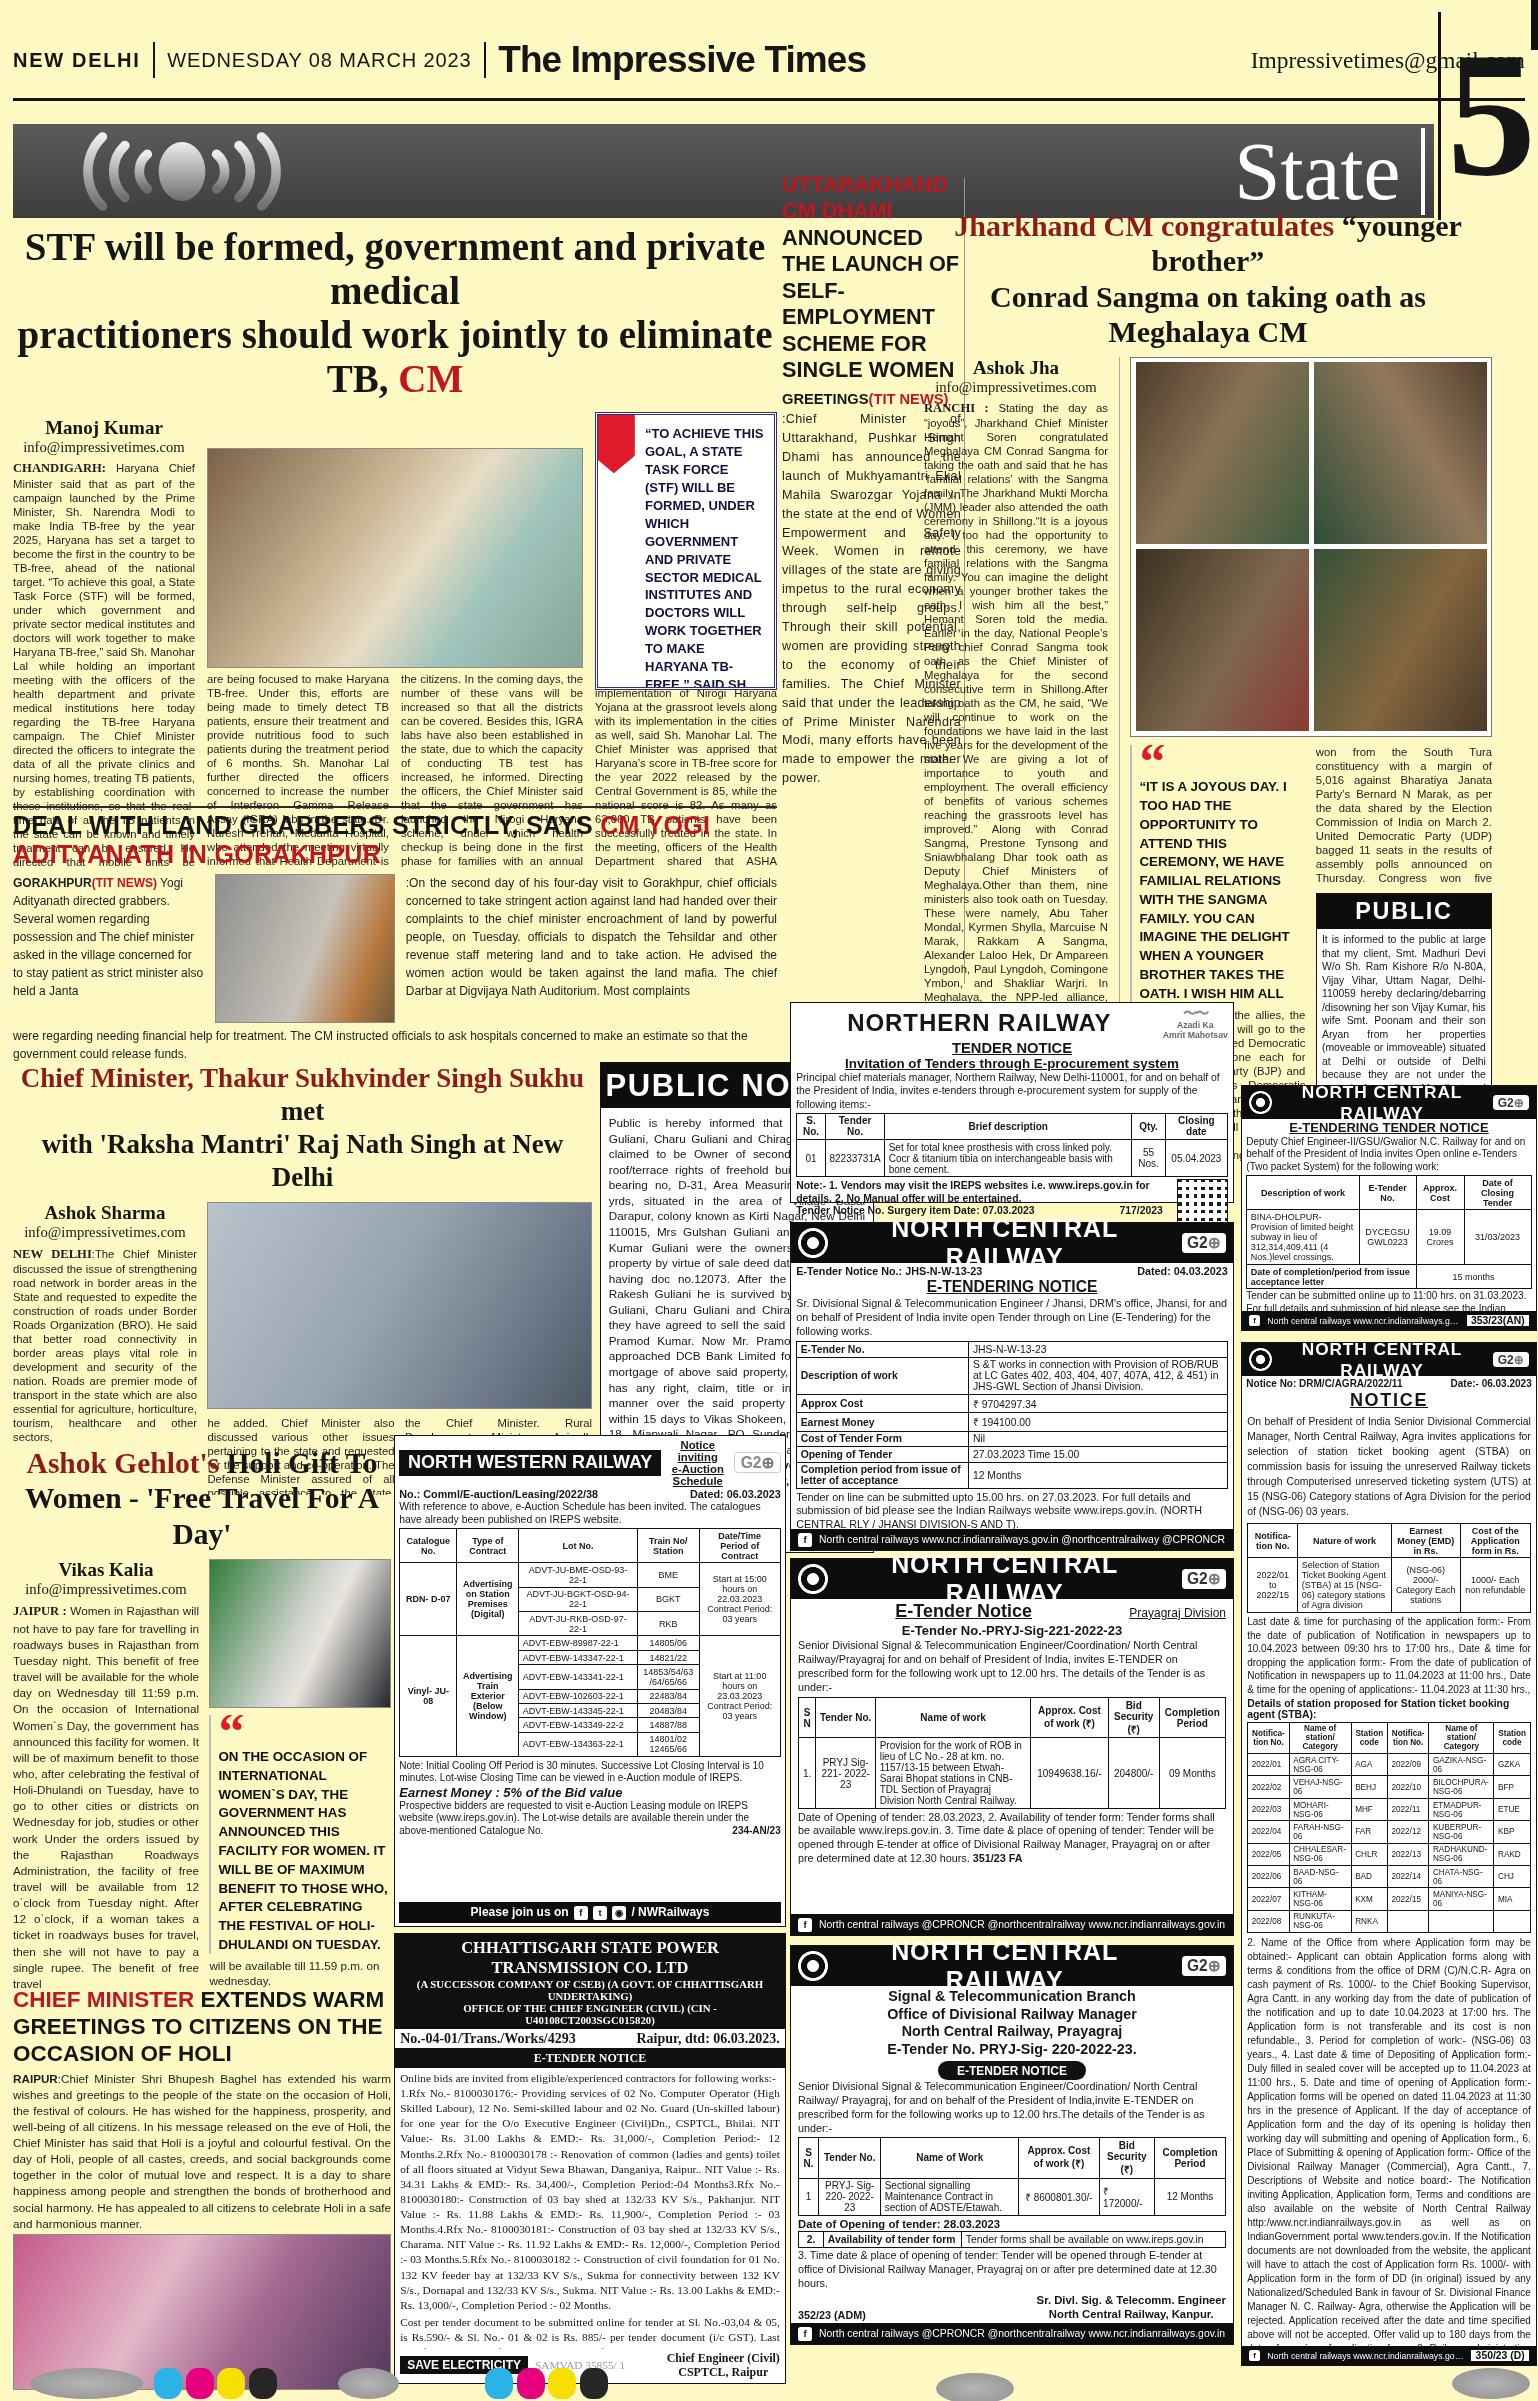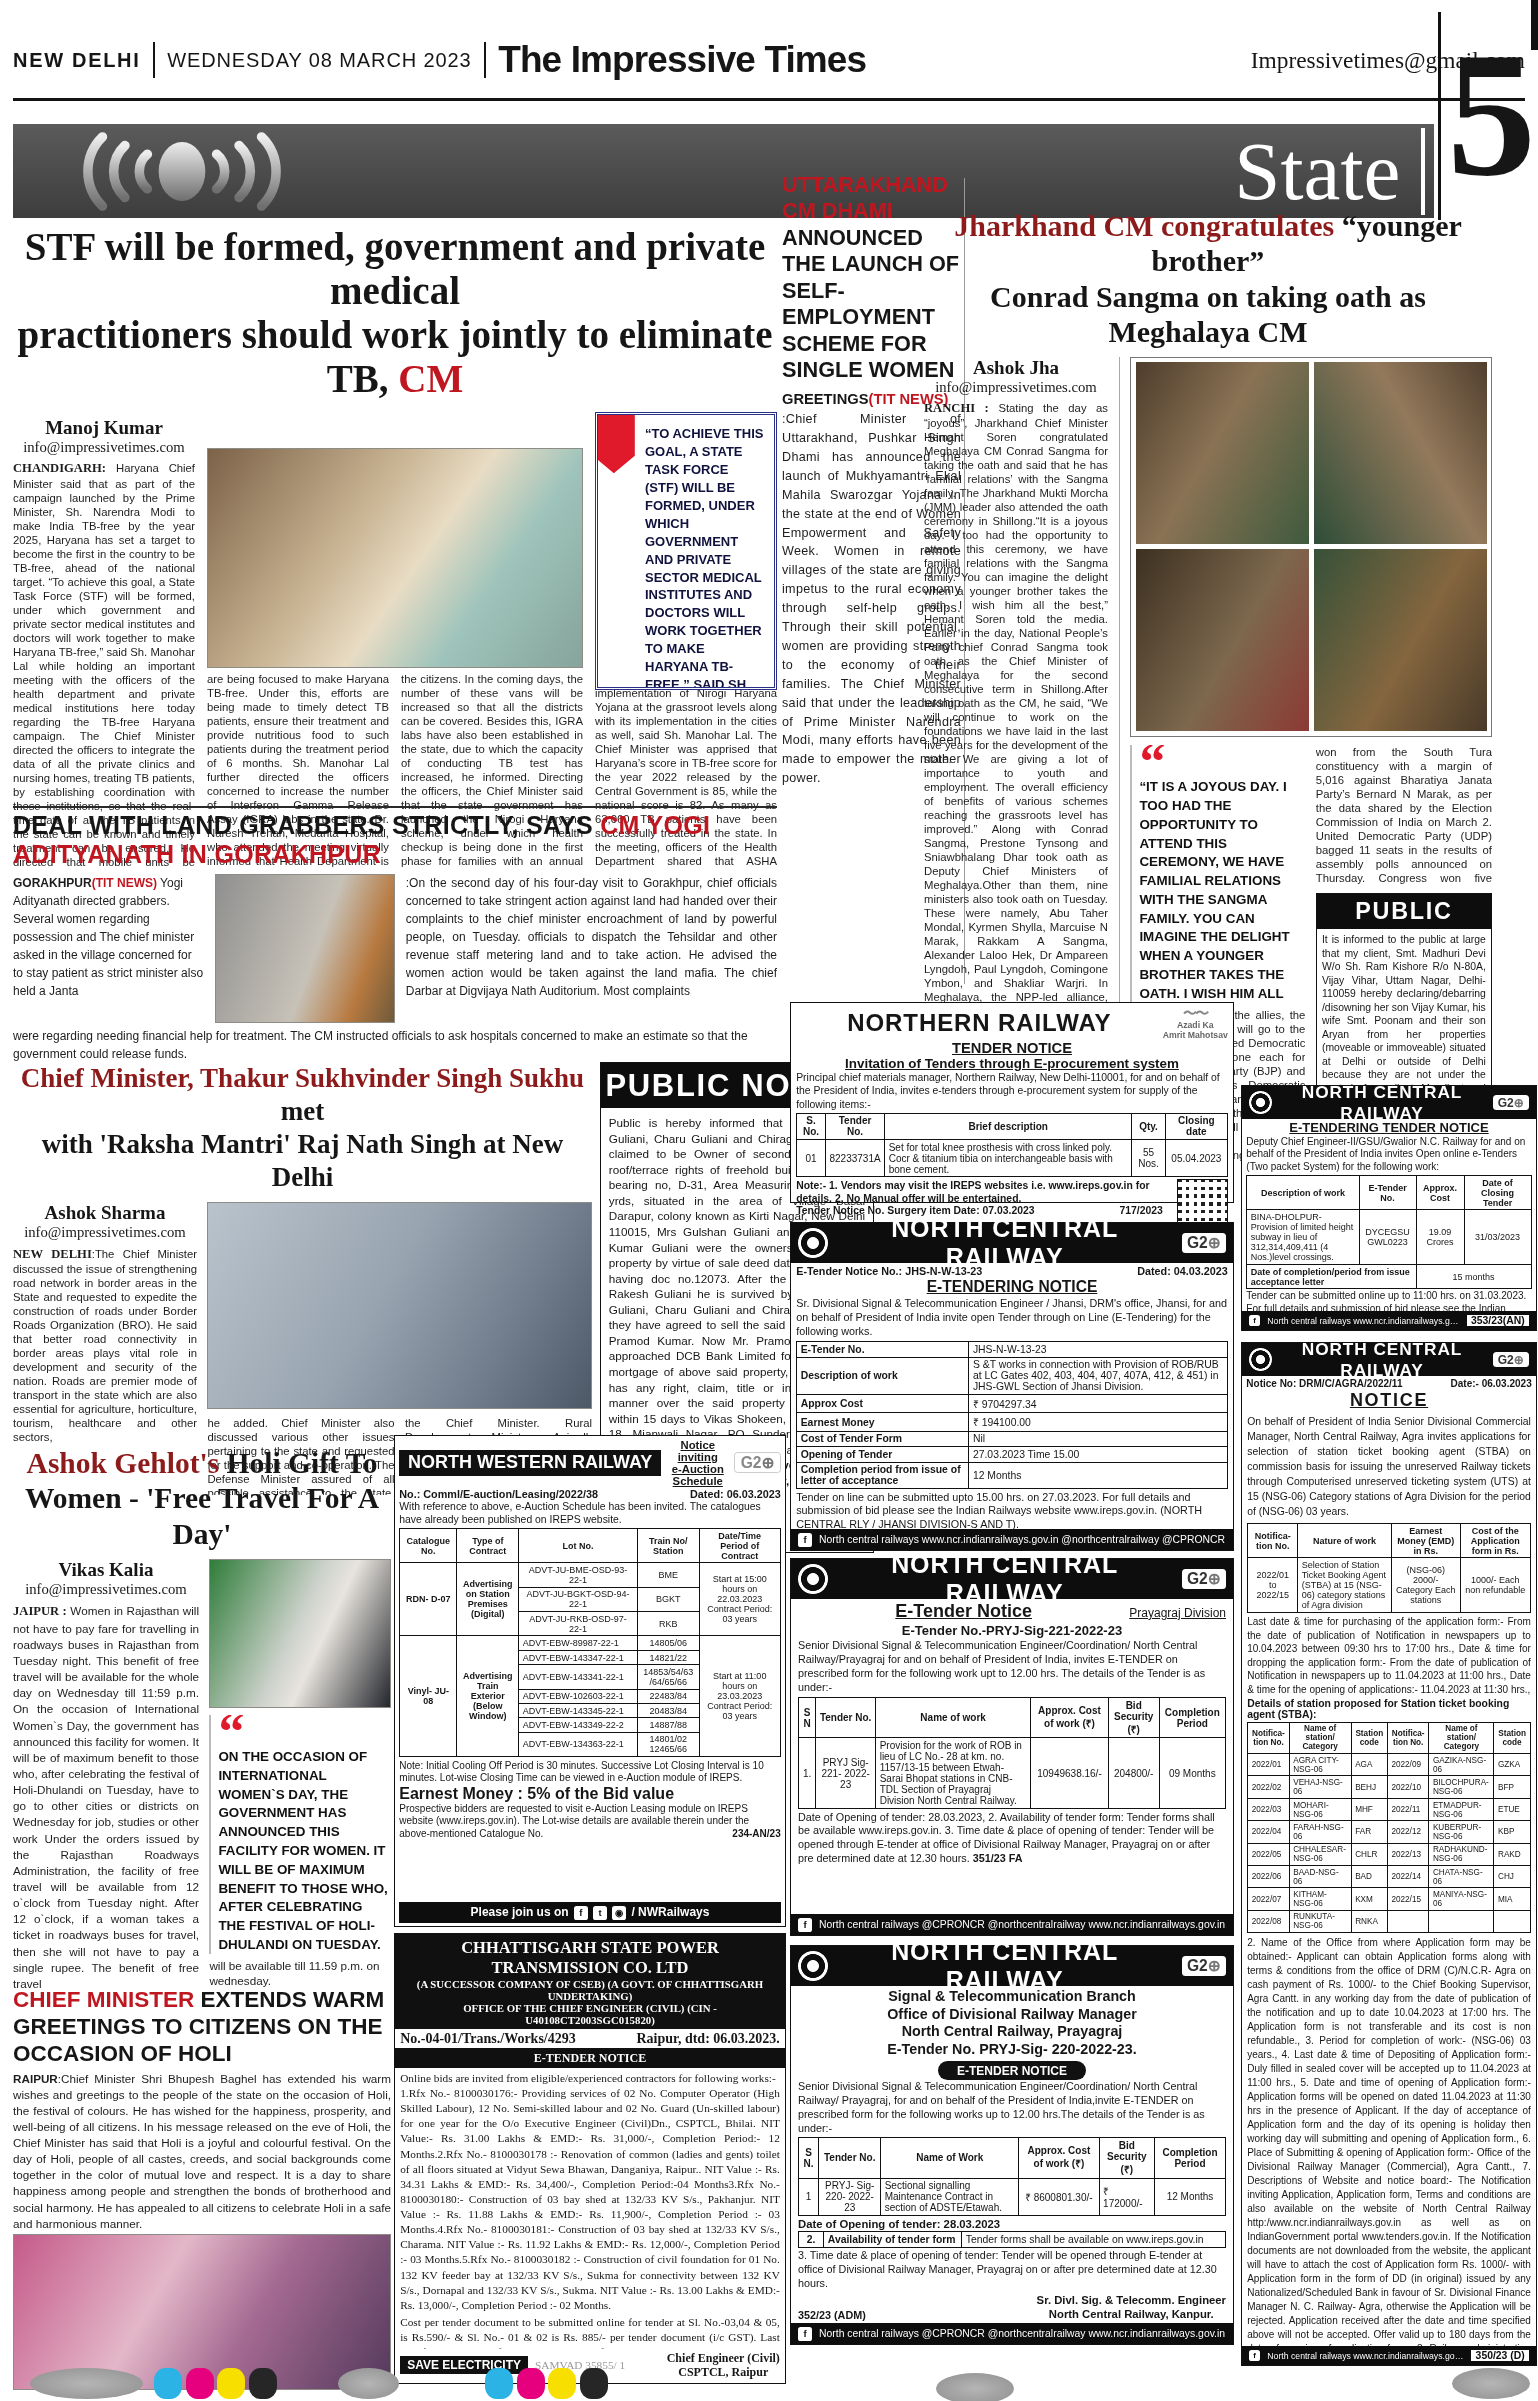--- a/index.html
+++ b/index.html
@@ -1,16 +1,16 @@
 <!DOCTYPE html>
 <html style="font-size:14px"><head>
 <meta charset="utf-8">
 <style>
   html,body{margin:0;padding:0;background:#e8e6e1;}
-  #page{position:relative;width:1538px;height:2401px;background:#ffffff;font-family:"Liberation Sans",sans-serif;color:#161616;overflow:hidden;margin:0 auto;}
+  #page{position:relative;width:1538px;height:2401px;background:#fef9c3;font-family:"Liberation Sans",sans-serif;color:#161616;overflow:hidden;margin:0 auto;}
   .abs{position:absolute;}
   .serif{font-family:"Liberation Serif",serif;}
   .red{color:#c01620;}
   .dkred{color:#8e1b1b;}
   .just{text-align:justify;text-justify:inter-word;}
   .body-txt{font-size:11.3px;line-height:1.24;color:#1d1d1d;overflow:hidden;}
   .dl{font-weight:bold;font-family:"Liberation Serif",serif;font-size:12.6px;}
   .byline{text-align:center;margin-bottom:5.2px;}
   .byline .nm{font-family:"Liberation Serif",serif;font-weight:bold;font-size:19px;display:block;}
   .byline .eml{font-family:"Liberation Serif",serif;font-size:14.7px;display:block;}
@@ -669,21 +669,21 @@
             <td>ADVT-EBW-143349-22-2</td>
             <td style="text-align:center;">14887/88</td>
           </tr>
       <tr>
             <td>ADVT-EBW-134363-22-1</td>
             <td style="text-align:center;">14801/02 12465/66</td>
           </tr>
     </tbody>
       </table>
     <div style="font-size:10px;line-height:1.25;margin-top:2.6px;"><span>Note: Initial Cooling Off Period is 30 minutes. Successive Lot Closing Interval is 10 minutes. Lot-wise Closing Time can be viewed in e-Auction module of IREPS.</span></div>
-    <div style="font-size:16px;font-weight:bold;"><span>Earnest Money : 5% of the Bid value</span></div>
+    <div style="font-size:13px;font-weight:bold;font-style:italic;"><span>Earnest Money : 5% of the Bid value</span></div>
     <div style="font-size:10px;line-height:1.25;"><span>Prospective bidders are requested to visit e-Auction Leasing module on IREPS website (www.ireps.gov.in). The Lot-wise details are available therein under the above-mentioned Catalogue No.</span> <b style="float:right;">234-AN/23</b></div>
     <div class="pn-head" style="font-size:12px;line-height:21px;height:21px;margin-top:auto;display:flex;align-items:center;justify-content:center;gap:5.2px;letter-spacing:0;">
       <span>Please join us on</span>
       <span class="sic">f</span>
         <span class="sic">t</span>
         <span class="sic">◉</span>
       <span>/ NWRailways</span>
     </div>
   </div>
 

